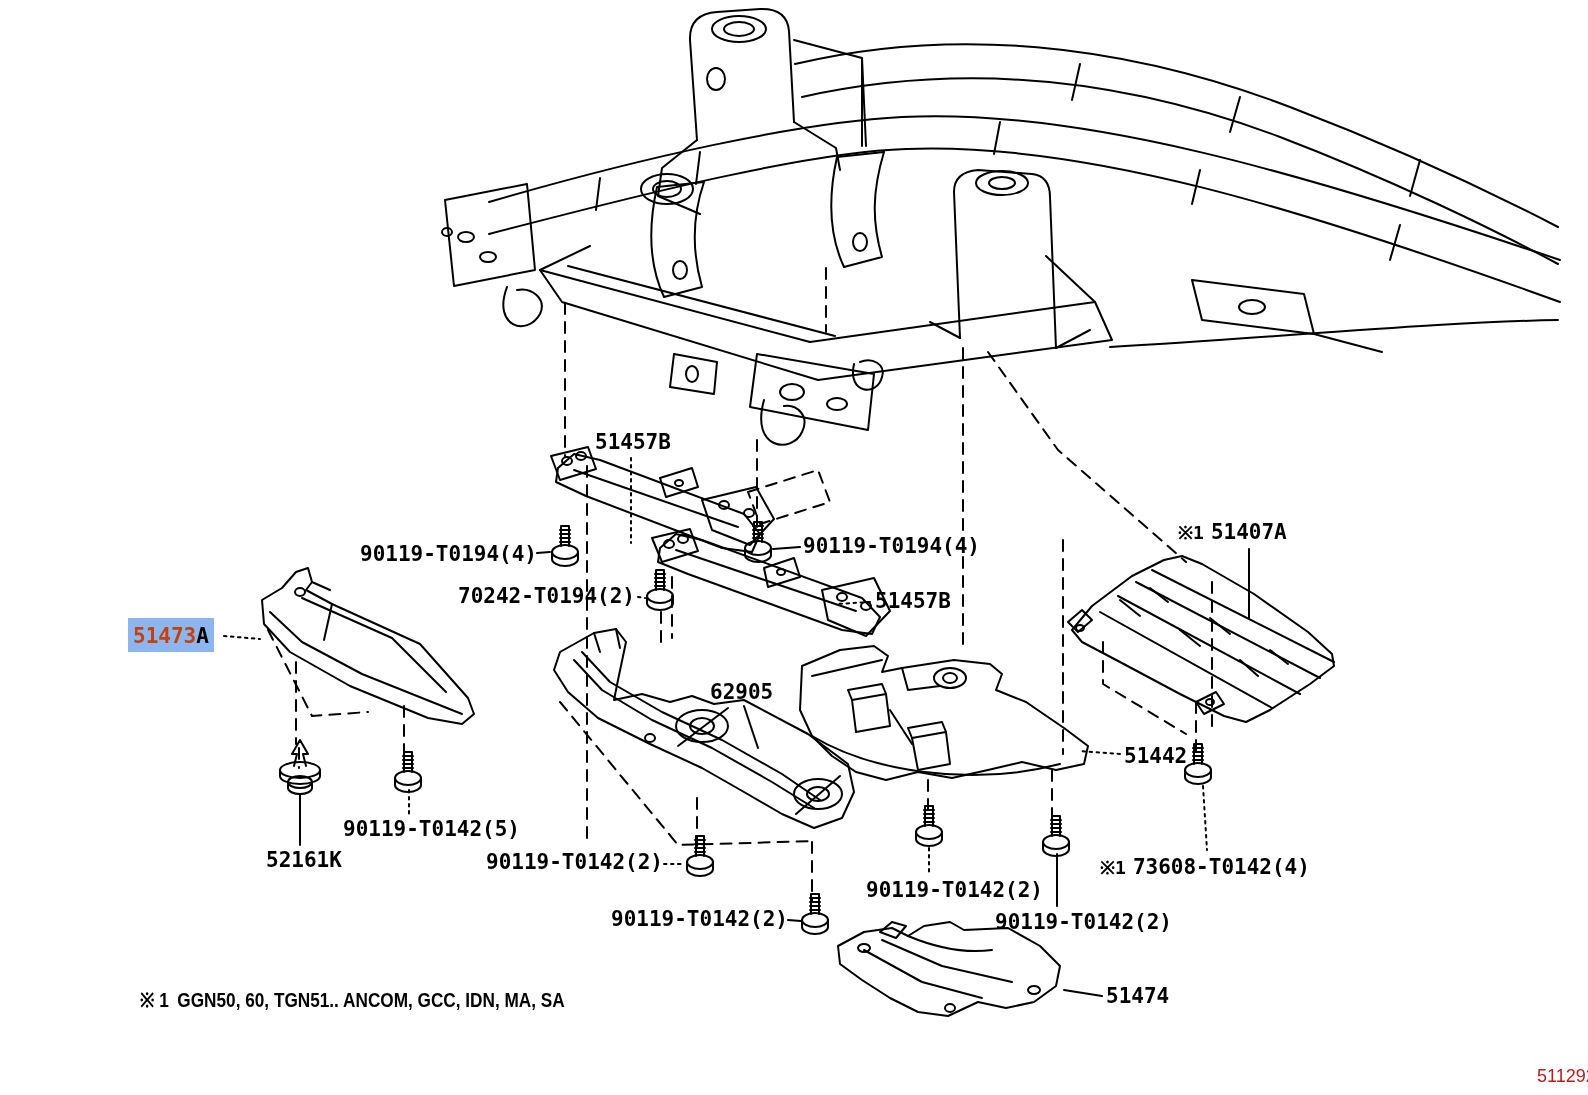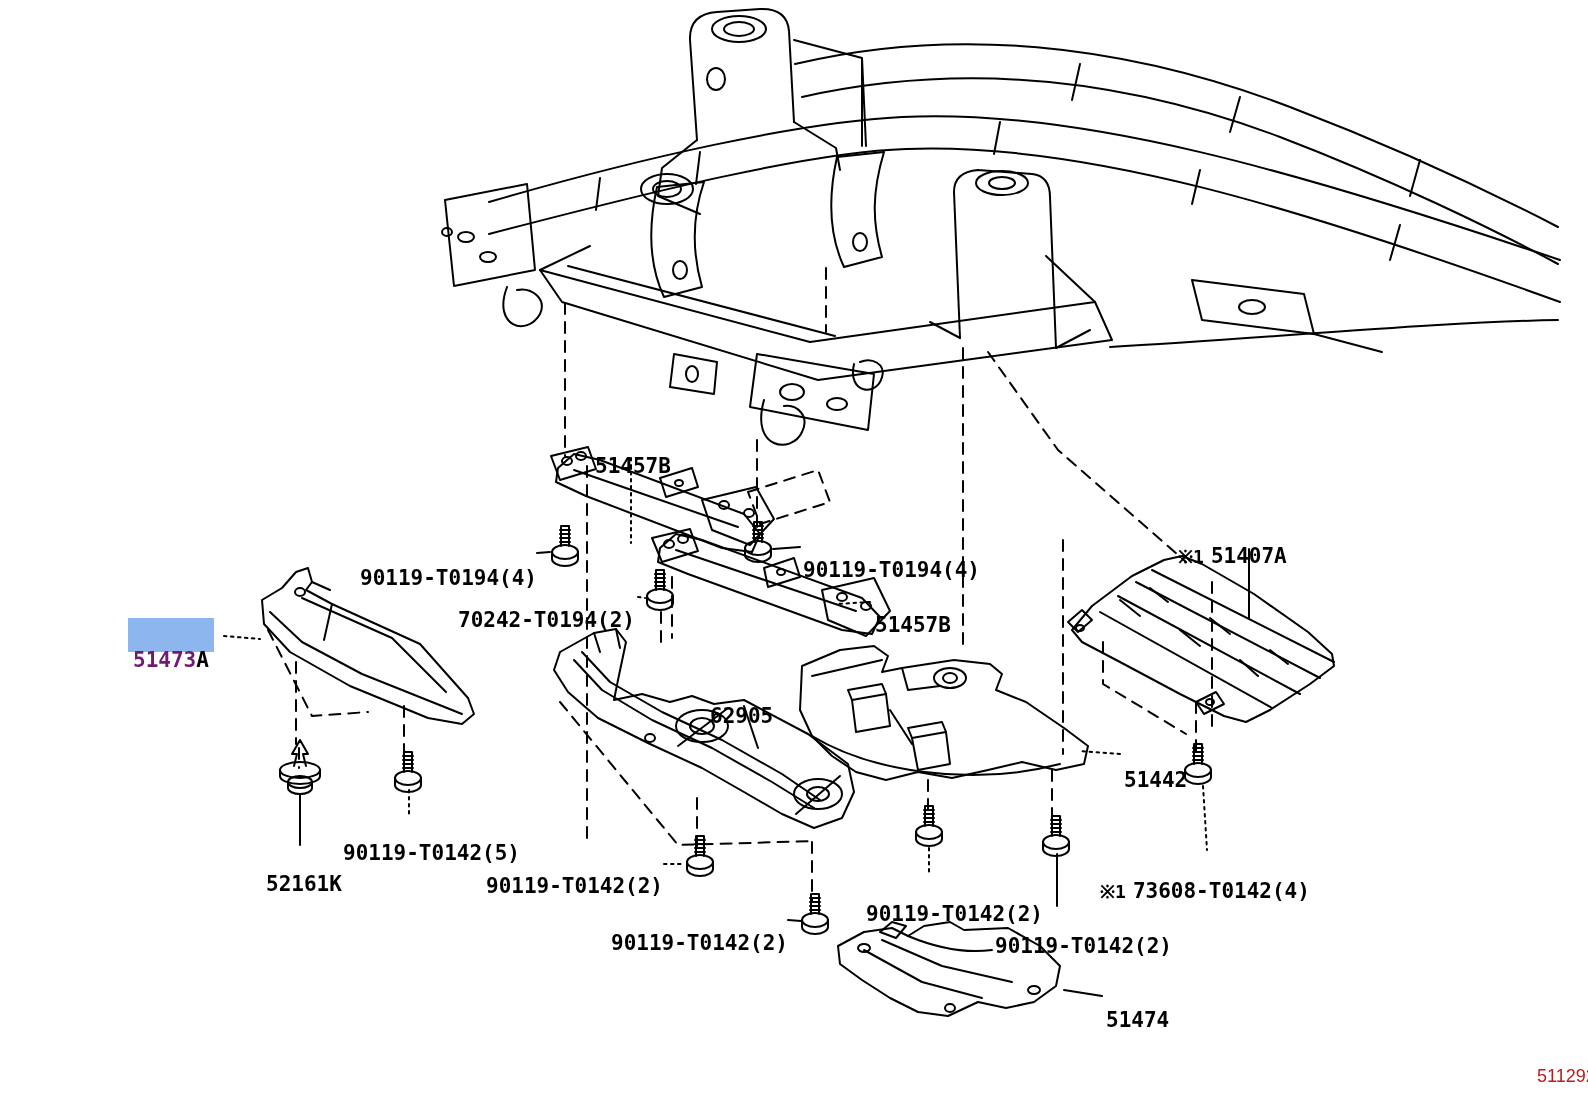--- a/index.html
+++ b/index.html
@@ -4,21 +4,21 @@
 <style>
   html,body{margin:0;padding:0;background:#fff;}
   #stage{position:relative;width:1588px;height:1095px;background:#fff;overflow:hidden;
          font-family:"DejaVu Sans Mono",monospace;}
   #art{position:absolute;left:0;top:0;}
   #art path,#art ellipse,#art line,#art polyline{
     fill:none;stroke:#000;stroke-width:2;stroke-linecap:round;stroke-linejoin:round;}
   #art .dash{stroke-dasharray:11 8;}
   #art .dot{stroke-dasharray:2.5 4.5;}
   .plabel{position:absolute;font:bold 21px "DejaVu Sans Mono",monospace;color:#000;
-          white-space:nowrap;line-height:1.25;margin-top:24px;}
+          white-space:nowrap;line-height:1.25;}
   .marker{font-size:18px;font-weight:bold;margin-right:7px;}
   .hl-box{position:absolute;}
   .note{position:absolute;white-space:nowrap;}
   .note-inner{display:inline-block;transform:scaleX(0.86);transform-origin:0 50%;
               font:bold 20px "Liberation Sans",sans-serif;color:#000;}
   .note-inner .nm{margin-right:10px;}
   .pagecode{position:absolute;font:18px "Liberation Sans",sans-serif;color:#b91c1c;margin-left:33px;}
 </style>
 </head>
 <body>
@@ -241,21 +241,21 @@
 
 <div class="plabel" style="left:803px;top:533px">90119-T0194(4)</div>
 
 <div class="plabel" style="left:875px;top:588px">51457B</div>
 
 <div class="plabel" style="left:1178px;top:519px">
   <span class="marker">※1</span><span>51407A</span>
 </div>
 
 <div class="plabel" style="left:133px;top:623px">
-  <span style="color: #701a75;">51473</span><span>A</span>
+  <span style="color: #c2410c;">51473</span><span>A</span>
 </div>
 
 <div class="plabel" style="left:710px;top:679px">62905</div>
 
 <div class="plabel" style="left:1124px;top:743px">51442</div>
 
 <div class="plabel" style="left:343px;top:816px">90119-T0142(5)</div>
 
 <div class="plabel" style="left:266px;top:847px">52161K</div>
 
@@ -266,16 +266,19 @@
 <div class="plabel" style="left:866px;top:877px">90119-T0142(2)</div>
 
 <div class="plabel" style="left:995px;top:909px">90119-T0142(2)</div>
 
 <div class="plabel" style="left:1100px;top:854px">
   <span class="marker">※1</span><span>73608-T0142(4)</span>
 </div>
 
 <div class="plabel" style="left:1106px;top:983px">51474</div>
 
+<div class="note" style="left:140px;top:986px">
+  <span class="note-inner"><span class="nm">※ 1</span><span>GGN50, 60, TGN51.. ANCOM, GCC, IDN, MA, SA</span></span>
+</div>
 
 <div class="pagecode" style="left:1504px;top:1066px">511292G</div>
 
 </div>
 
 </body></html>

